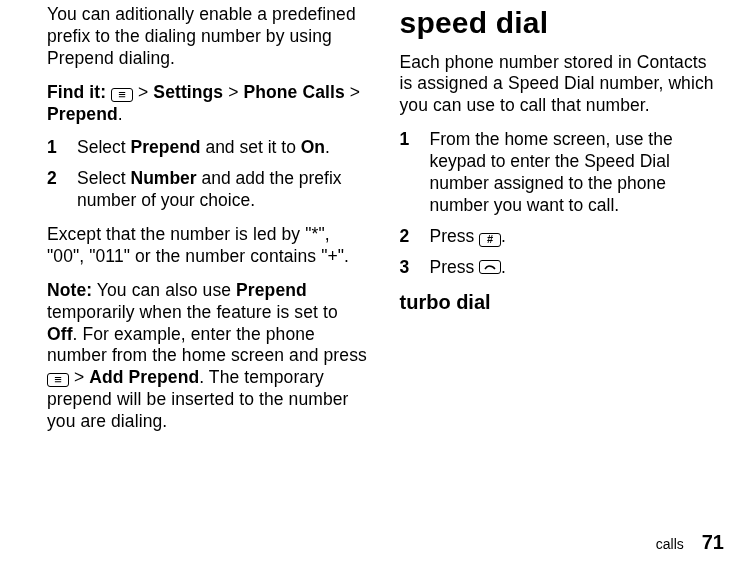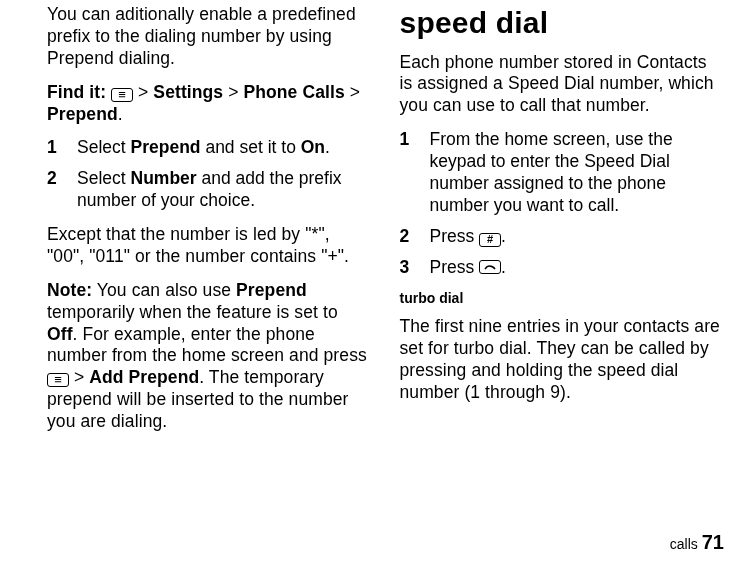--- a/index.html
+++ b/index.html
@@ -56,34 +56,34 @@
   .iconbox.call { position: relative; }
   .iconbox.call svg { position: absolute; left: 3px; top: 1px; }
   h1 {
     font-size: 30px;
     font-weight: bold;
     font-stretch: condensed;
     margin-bottom: 10px;
     letter-spacing: 0.2px;
   }
   h2 {
-    font-size: 14px;
+    font-size: 20px;
     font-weight: bold;
     font-stretch: condensed;
     margin-top: 4px;
     margin-bottom: 8px;
   }
   .footer {
     position: absolute;
     bottom: 10px;
     right: 30px;
     font-size: 14px;
     display: flex;
     align-items: baseline;
-    gap: 4px;
+    gap: 18px;
     margin-top: 36px;
   }
   .footer .sec { font-stretch: condensed; }
   .footer .pg { font-size: 20px; font-weight: bold; font-stretch: semi-condensed; text-align: center; }
 </style>
 </head>
 <body>
 
 <div class="cols">
 
@@ -143,21 +143,20 @@
         <span class="num">3</span>
         <span class="body">
           <span>Press </span><span class="iconbox call"><svg width="14" height="10" viewBox="0 0 14 10">
                 <path d="M2 7 Q4 4 6 4 Q10 4 12 7" stroke="#000" stroke-width="1.4" fill="none"></path>
               </svg></span><span>.</span>
         </span>
       </li>
     </ol>
 
     <h2>turbo dial</h2>
-    <p>The first nine entries in your contacts are set for turbo dial. They can be called by pressing and holding the speed dial number (1 through 9).</p>
   </div>
 
 </div>
 
 <div class="footer">
   <span class="sec">calls</span>
   <span class="pg">71</span>
 </div>
 
 </body></html>

